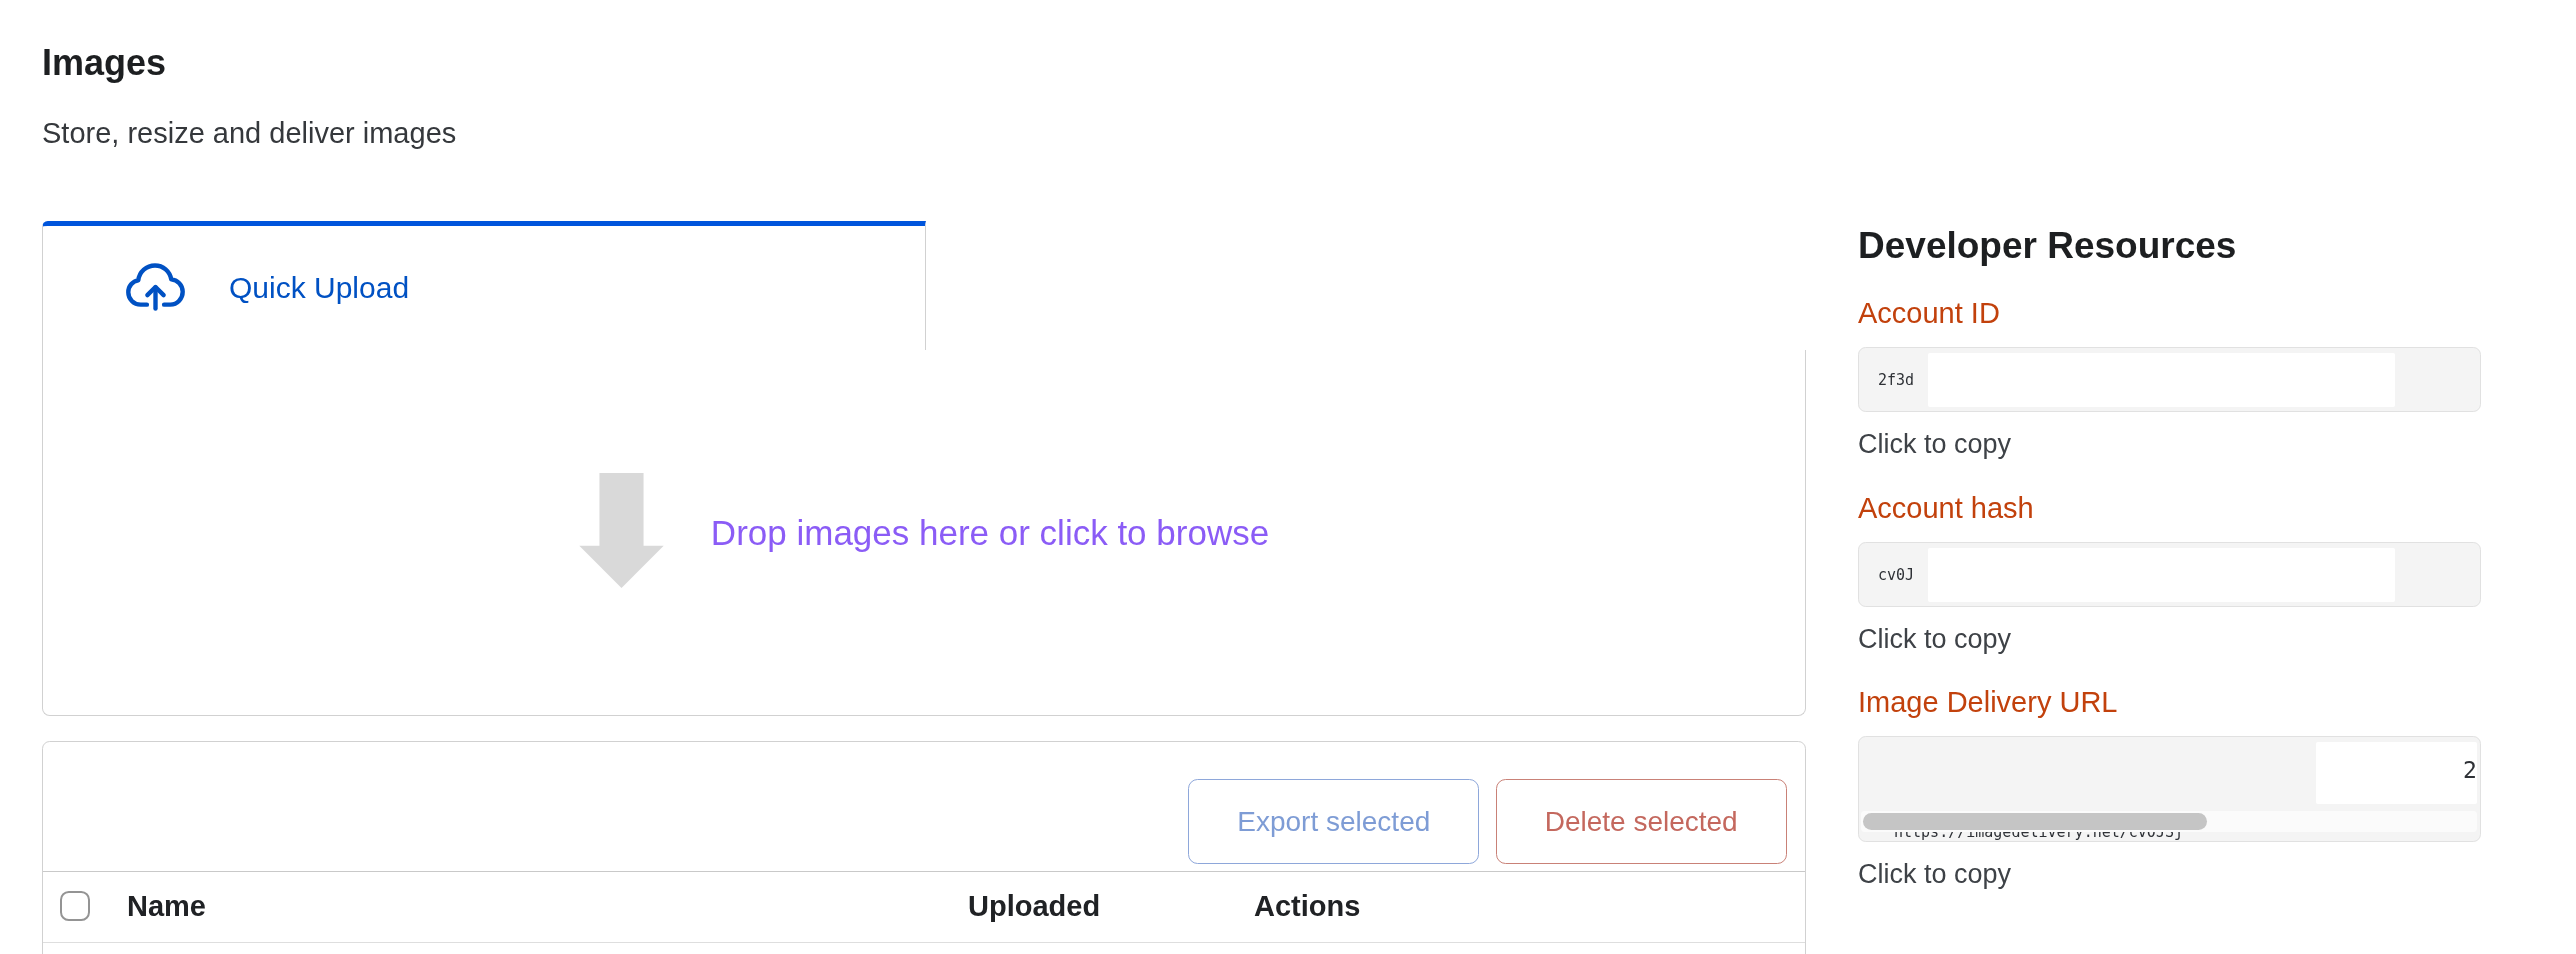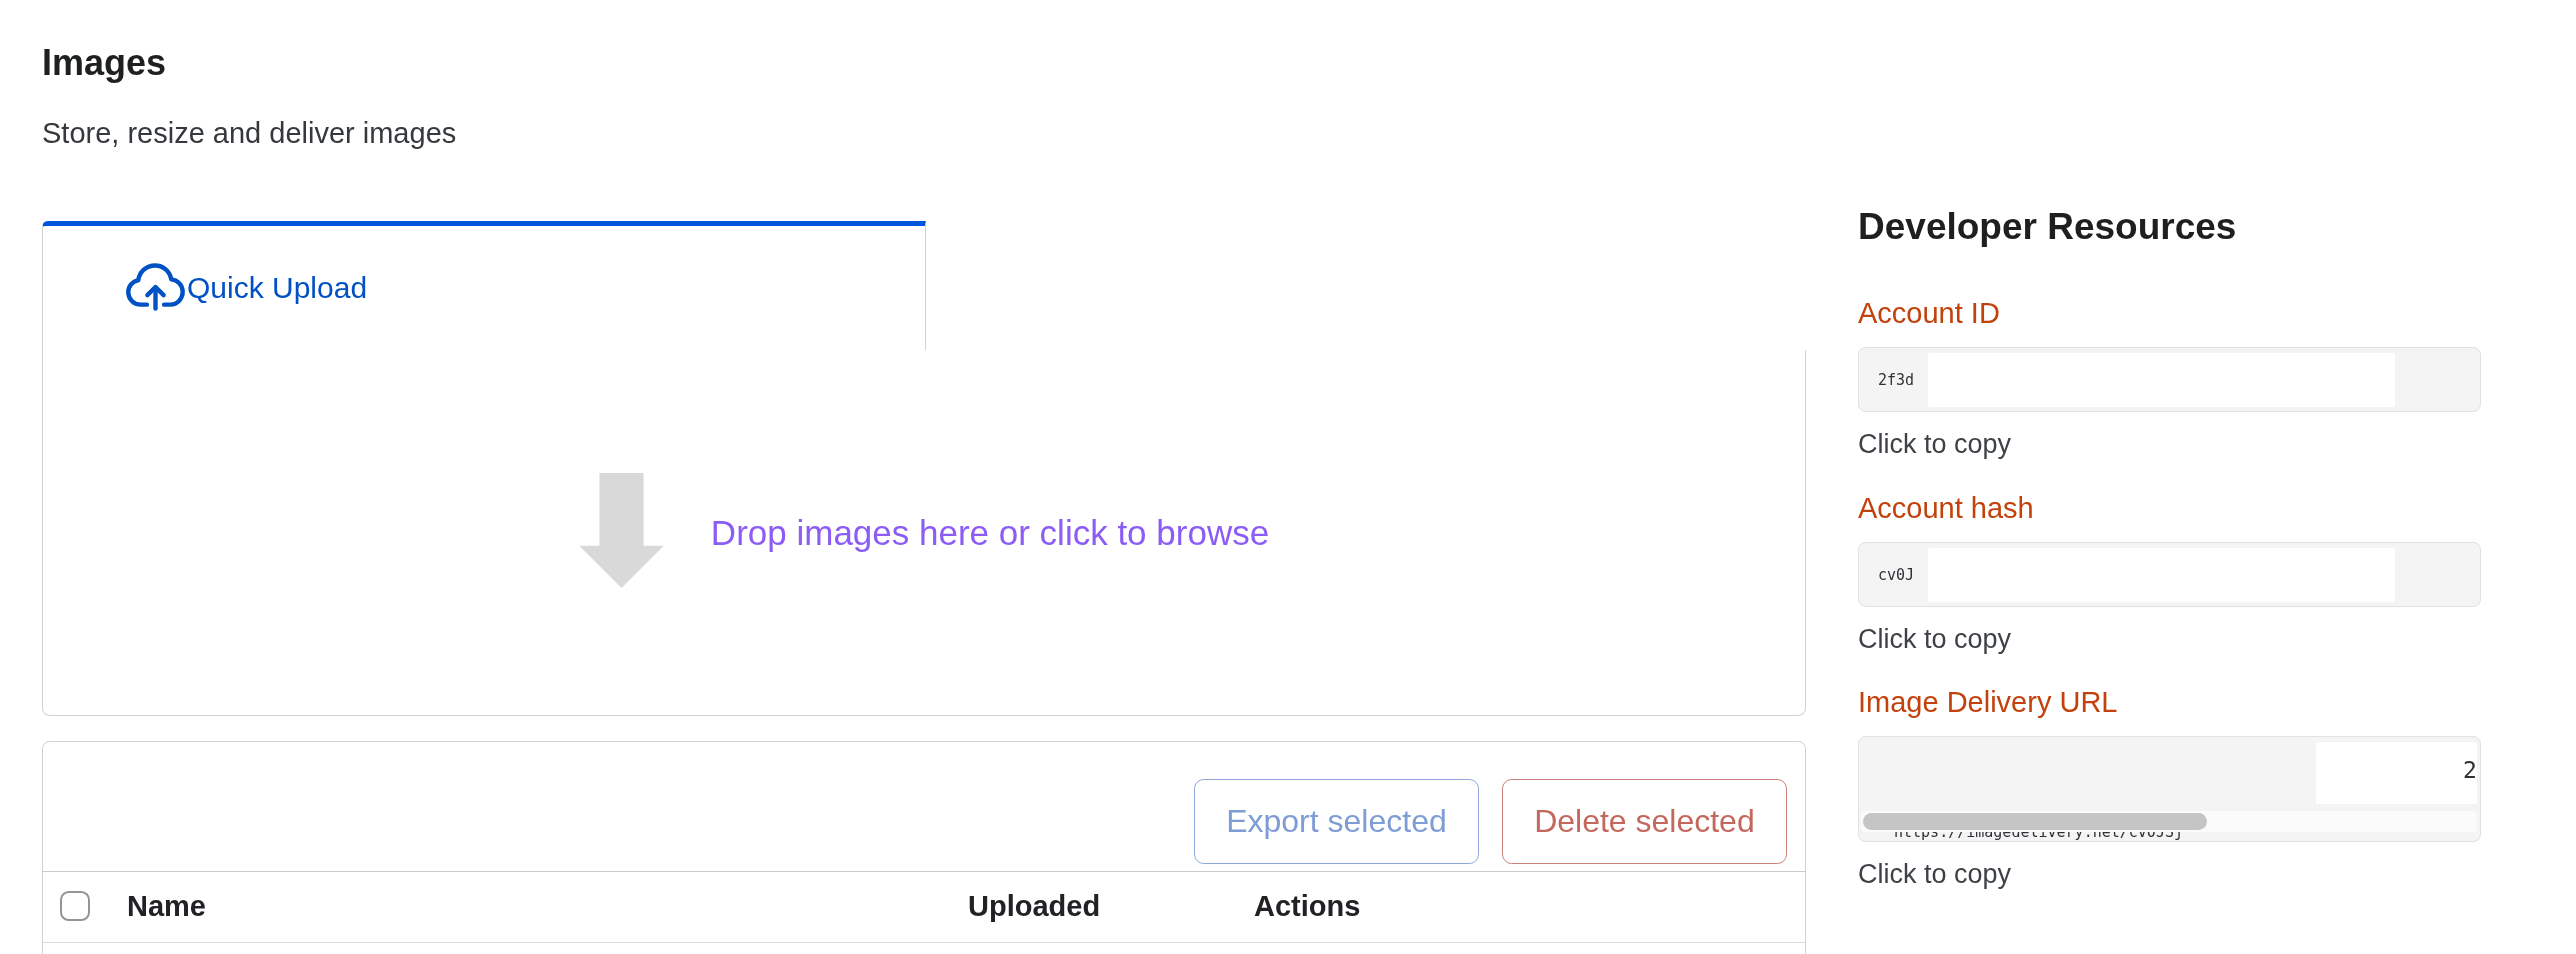--- a/index.html
+++ b/index.html
@@ -8,52 +8,52 @@
   .page { position:relative; width:2576px; height:942px; }
 
   
   .main { position:absolute; left:42px; top:0; width:1764px; }
   .page-title { position:absolute; left:0; top:42px; font-size:36px; font-weight:bold; color:#1d1f21; }
   .page-subtitle { position:absolute; left:0; top:117px; font-size:29px; color:#35383c; }
 
   .tabs { position:absolute; left:0; top:221px; width:1764px; height:129px; display:flex; }
   .tab { display:flex; align-items:center; background:#fff; cursor:pointer; }
   .tab-active { width:884px; border-top:5.8px solid #0055dc; border-left:1.9px solid #d1d1d1;
-                border-right:1.9px solid #d1d1d1; border-radius:5.8px 0 0 0; padding-left:81px; }
+                border-right:1.9px solid #d1d1d1; border-radius:5.8px 0 0 0; padding-left:81px; gap:42px; }
   .tab-inactive { flex:1; border-top:1.9px solid #d1d1d1; border-right:1.9px solid #d1d1d1;
                   border-bottom:1.9px solid #d1d1d1; border-radius:0 7.7px 0 0; padding-left:73px; gap:46px; }
   .tab-label { font-size:30px; color:#0051c3; }
 
   .panel-body { position:absolute; left:0; top:350px; width:1764px; height:366px;
                 border:1.9px solid #d1d1d1; border-top:none; border-radius:0 0 7.7px 7.7px; }
   .drop-zone { width:100%; height:100%; display:flex; align-items:center; justify-content:center;
                gap:47px; cursor:pointer; }
   .drop-label { font-size:35px; color:#8b5cf6; }
 
   .panel-list { position:absolute; left:0; top:741px; width:1764px; height:289px;
                 border:1.9px solid #d1d1d1; border-radius:7.7px 7.7px 0 0; }
   .toolbar { position:absolute; top:37px; right:18.3px; display:flex; gap:16.4px; }
-  .btn { height:85px; padding:0 31px; background:#fff; border-radius:9.6px; font-size:32px;
-         font-family:"Liberation Sans", sans-serif; cursor:pointer;margin-left:7px; }
+  .btn { height:85px; padding:0 48px; background:#fff; border-radius:9.6px; font-size:28px;
+         font-family:"Liberation Sans", sans-serif; cursor:pointer; }
   .btn-export { border:1.9px solid #8ea7da; color:#7e9cd5; }
   .btn-delete { border:1.9px solid #c98177; color:#c4685e; }
 
   .thead { position:absolute; top:129px; left:0; width:100%; height:72px;
            border-top:1.9px solid #c9c9c9; border-bottom:1.9px solid #dedede; }
   .thead .col { position:absolute; top:0; height:68px; line-height:68px;
                 font-size:29px; font-weight:bold; color:#202225; }
   .col-name { left:84px; }
   .col-uploaded { left:925px; }
   .col-actions { left:1211px; }
   .checkbox { position:absolute; left:17.3px; top:19px; width:30px; height:30px;
               border:2.9px solid #949494; border-radius:8.7px; background:#fff; cursor:pointer; }
 
   
   .sidebar { position:absolute; left:1858px; top:0; width:623px; }
-  .sidebar-title { position:absolute; left:0; top:206px; font-size:37px; font-weight:bold; color:#1d1f21; }
+  .sidebar-title { position:absolute; left:0; top:225px; font-size:37px; font-weight:bold; color:#1d1f21; }
   .field-block { position:absolute; left:0; width:623px; }
   .fb-1 { top:295px; } .fb-2 { top:490px; } .fb-3 { top:684px; }
   .field-label { font-size:29px; color:#c2410c; line-height:37px; }
   .field-box { position:relative; margin-top:15.4px; width:623px; height:65px;
                background:#f4f4f4; border:1.9px solid #e1e1e1; border-radius:7.7px;
                display:flex; align-items:center; overflow:hidden; cursor:pointer; }
   .field-box.tall { height:106px; align-items:flex-end;padding-left:16px; }
   .mono { font-family:"DejaVu Sans Mono", monospace; font-size:15px; color:#2e3136;
           padding-left:19px; white-space:pre; position:relative; z-index:1; }
   .field-box.tall .mono { padding-top:20px; }

